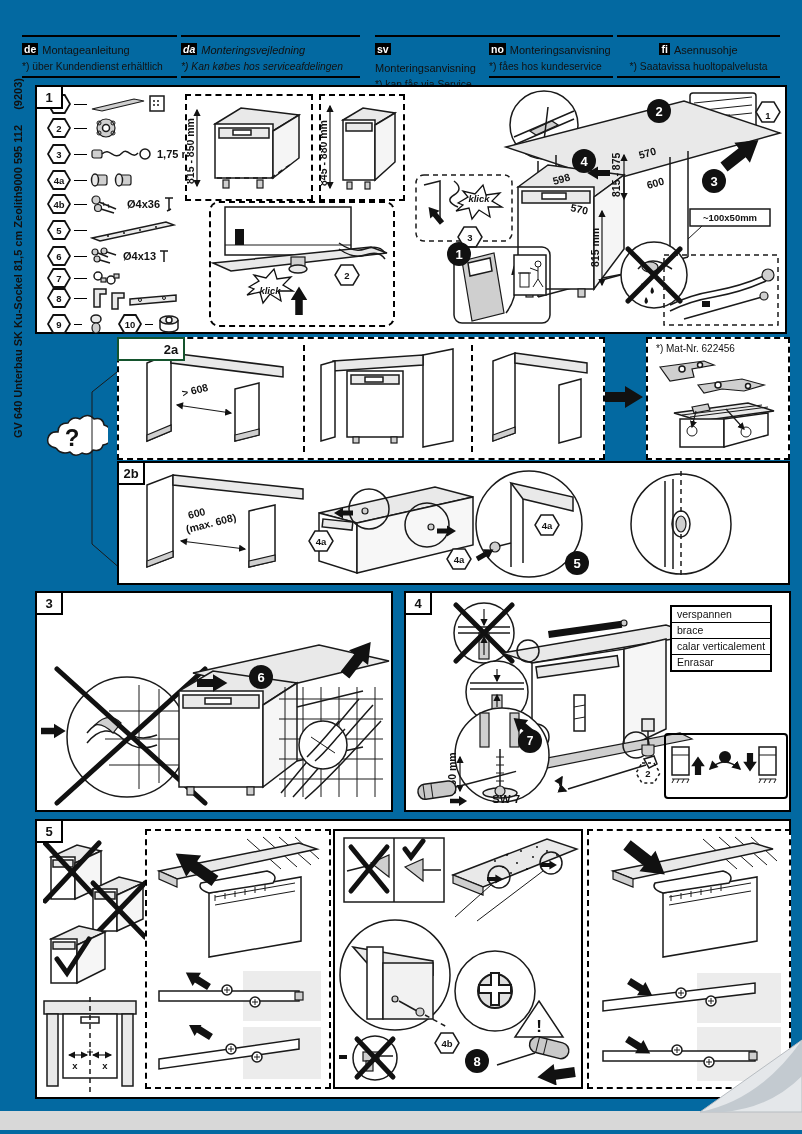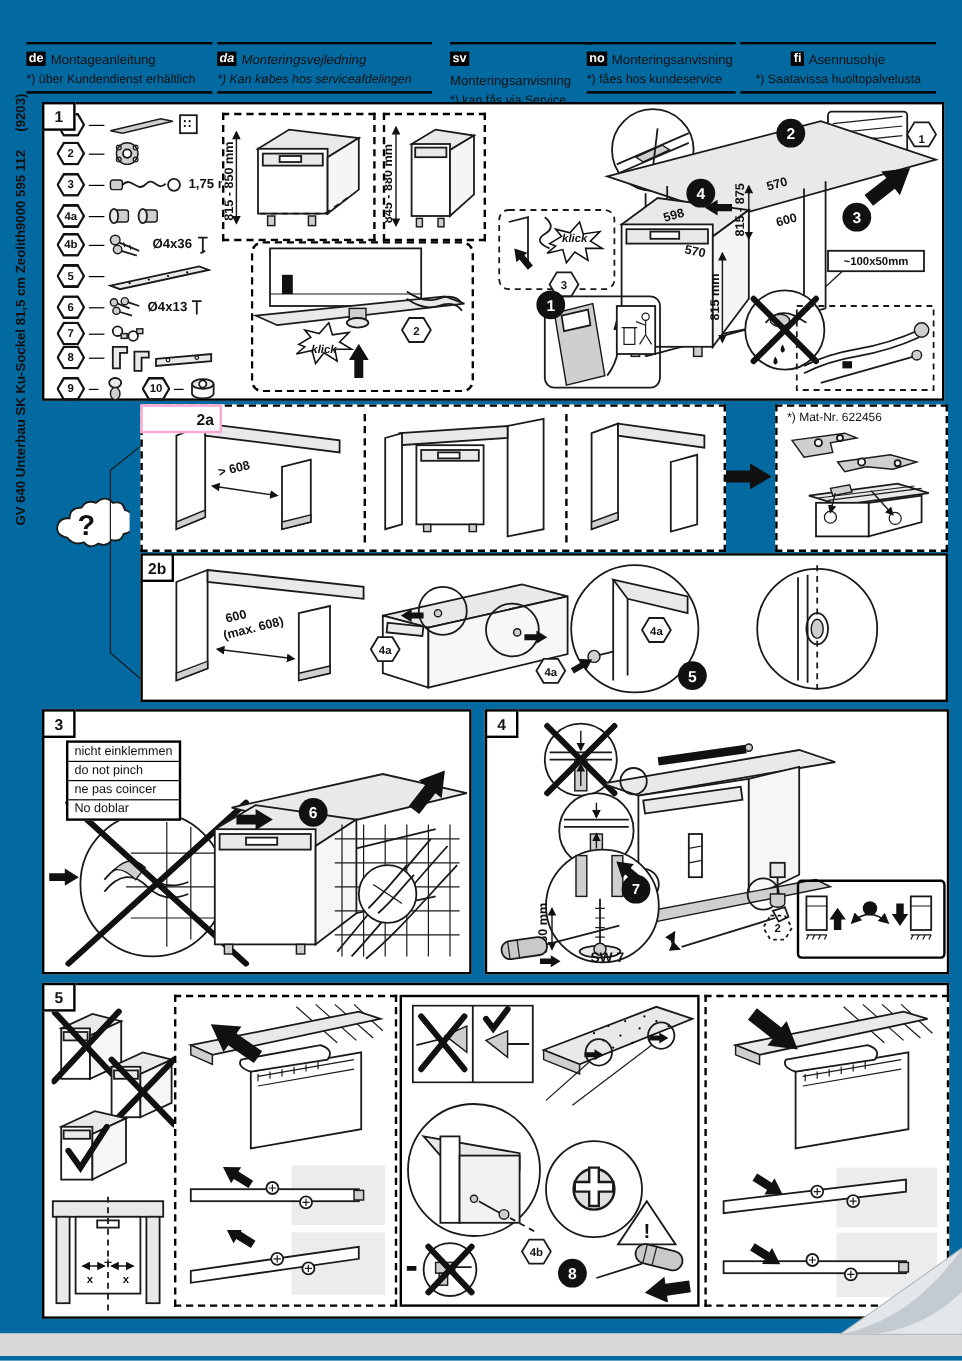--- a/index.html
+++ b/index.html
@@ -395,21 +395,21 @@
 
 <svg class="abs" style="left:42px;top:408px;" width="66" height="62">
   <path class="s2" d="M14,40 q-10,-2 -8,-10 q2,-7 10,-6 q0,-9 10,-9 q4,-7 12,-4 q8,-7 14,0 q9,-2 10,6 q8,2 5,10 q4,8 -6,10 q-2,7 -10,5 q-4,6 -11,3 q-7,5 -12,-1 q-9,3 -14,-4"></path>
   <text x="30" y="38" text-anchor="middle" font-size="24" font-weight="bold" fill="#111">?</text>
 </svg>
 <svg class="abs" style="left:82px;top:362px;" width="44" height="218">
   <path class="s1t" d="M40,6 L10,30 L10,182 L40,208" fill="none"></path>
 </svg>
 
 <div class="dashed-box" style="left:117px;top:337px;width:484px;height:119px;">
-  <div class="num-tab" style="border:2px solid #f9a8d4;padding-left:42px;">
+  <div class="num-tab" style="border:2px solid #14532d;padding-left:42px;">
         <span>2a</span>
       </div>
   <svg class="abs" style="left:12px;top:6px;" width="158" height="105">
     <polygon class="s2" points="16,18 40,8 40,86 16,96"></polygon>
         <polygon class="s4" points="16,90 40,80 40,86 16,96"></polygon>
     <polygon class="s3" points="40,8 152,22 152,32 40,18"></polygon>
     <polygon class="s2" points="104,44 128,38 128,90 104,96"></polygon>
         <polygon class="s4" points="104,90 128,84 128,90 104,96"></polygon>
     <text class="t" transform="translate(52,52) rotate(-14)">&gt; 608</text>
     <line class="dim" x1="46" y1="60" x2="100" y2="68" marker-start="url(#aS)" marker-end="url(#aE)"></line>
@@ -509,26 +509,20 @@
     <line class="dsh" x1="54" y1="2" x2="54" y2="108"></line>
     <ellipse class="s1" cx="54" cy="55" rx="9" ry="13" stroke-width="2.5"></ellipse>
     <ellipse class="s4" cx="54" cy="55" rx="5" ry="8"></ellipse>
   </svg>
 </div>
 
 <div class="panel" style="left:35px;top:591px;width:354px;height:217px;">
   <div class="num-tab">
         <span>3</span>
       </div>
-  <div class="warn-table" style="left:18px;top:24px;">
-    <div>nicht einklemmen</div>
-    <div>do not pinch</div>
-    <div>ne pas coincer</div>
-    <div>No doblar</div>
-  </div>
   <svg class="abs" style="left:2px;top:62px;" width="180" height="152">
     <circle class="s2" cx="88" cy="82" r="60"></circle>
     <line class="s1t" x1="100" y1="30" x2="100" y2="134"></line>
         <line class="s1t" x1="120" y1="34" x2="120" y2="128"></line>
     <line class="s1t" x1="70" y1="56" x2="146" y2="56"></line>
         <line class="s1t" x1="66" y1="84" x2="148" y2="84"></line>
         <line class="s1t" x1="70" y1="110" x2="146" y2="110"></line>
     <path class="s1" d="M48,78 q18,-22 36,-4 q14,14 34,6" fill="none"></path>
     <path class="s1" d="M48,88 q18,-22 36,-4 q14,14 34,6" fill="none"></path>
     <path class="s4" d="M56,70 q14,-14 26,-2 l-8,10 q-10,-10 -18,-8 z"></path>
@@ -576,20 +570,26 @@
   </svg>
   <svg class="abs" style="left:300px;top:42px;" width="50" height="50">
     <polygon class="blk" points="0,-5 20,-5 20,-11 38,0 20,11 20,5 0,5" transform="translate(8,40) rotate(-52) scale(1.1)"></polygon>
   </svg>
 </div>
 
 <div class="panel" style="left:404px;top:591px;width:383px;height:217px;">
   <div class="num-tab">
         <span>4</span>
       </div>
+  <div class="warn-table" style="left:264px;top:12px;">
+    <div>verspannen</div>
+    <div>brace</div>
+    <div>calar verticalement</div>
+    <div>Enrasar</div>
+  </div>
   <svg class="abs" style="left:40px;top:4px;" width="76" height="72">
     <circle class="s2" cx="38" cy="36" r="30"></circle>
     <line class="s1" x1="12" y1="30" x2="64" y2="30" stroke-width="2"></line>
         <line class="s1" x1="12" y1="36" x2="64" y2="36" stroke-width="2"></line>
     <rect class="s4" x="33" y="36" width="10" height="26"></rect>
     <line class="dim" x1="38" y1="12" x2="38" y2="28" marker-end="url(#aE)"></line>
     <line class="dim" x1="38" y1="58" x2="38" y2="40" marker-end="url(#aE)"></line>
     <line class="xln" x1="10" y1="8" x2="66" y2="64" stroke-width="4.5"></line>
         <line class="xln" x1="66" y1="8" x2="10" y2="64" stroke-width="4.5"></line>
   </svg>

